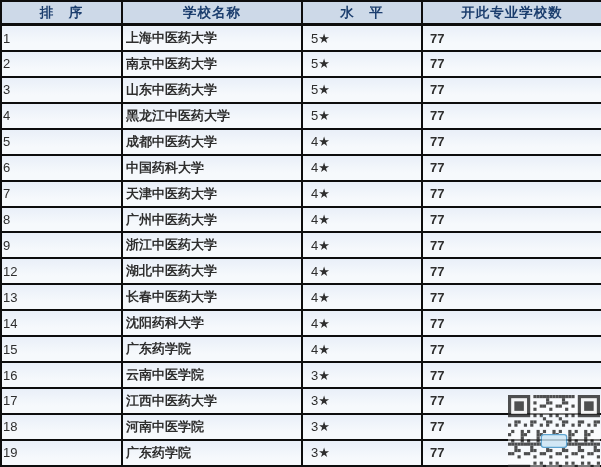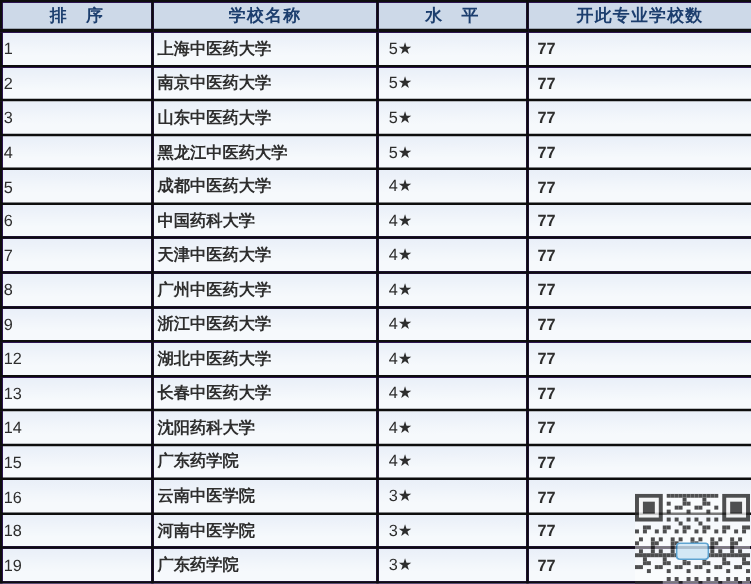--- a/index.html
+++ b/index.html
@@ -152,20 +152,26 @@
   </tr>
         <tr>
     <td class="c-rank">15</td>
     <td class="c-school">广东药学院</td>
     <td class="c-level">4★</td>
     <td class="c-count">77</td>
   </tr>
         <tr>
     <td class="c-rank">16</td>
     <td class="c-school">云南中医学院</td>
+    <td class="c-level">3★</td>
+    <td class="c-count">77</td>
+  </tr>
+        <tr>
+    <td class="c-rank">17</td>
+    <td class="c-school">江西中医药大学</td>
     <td class="c-level">3★</td>
     <td class="c-count">77</td>
   </tr>
         <tr>
     <td class="c-rank">18</td>
     <td class="c-school">河南中医学院</td>
     <td class="c-level">3★</td>
     <td class="c-count">77</td>
   </tr>
         <tr>

